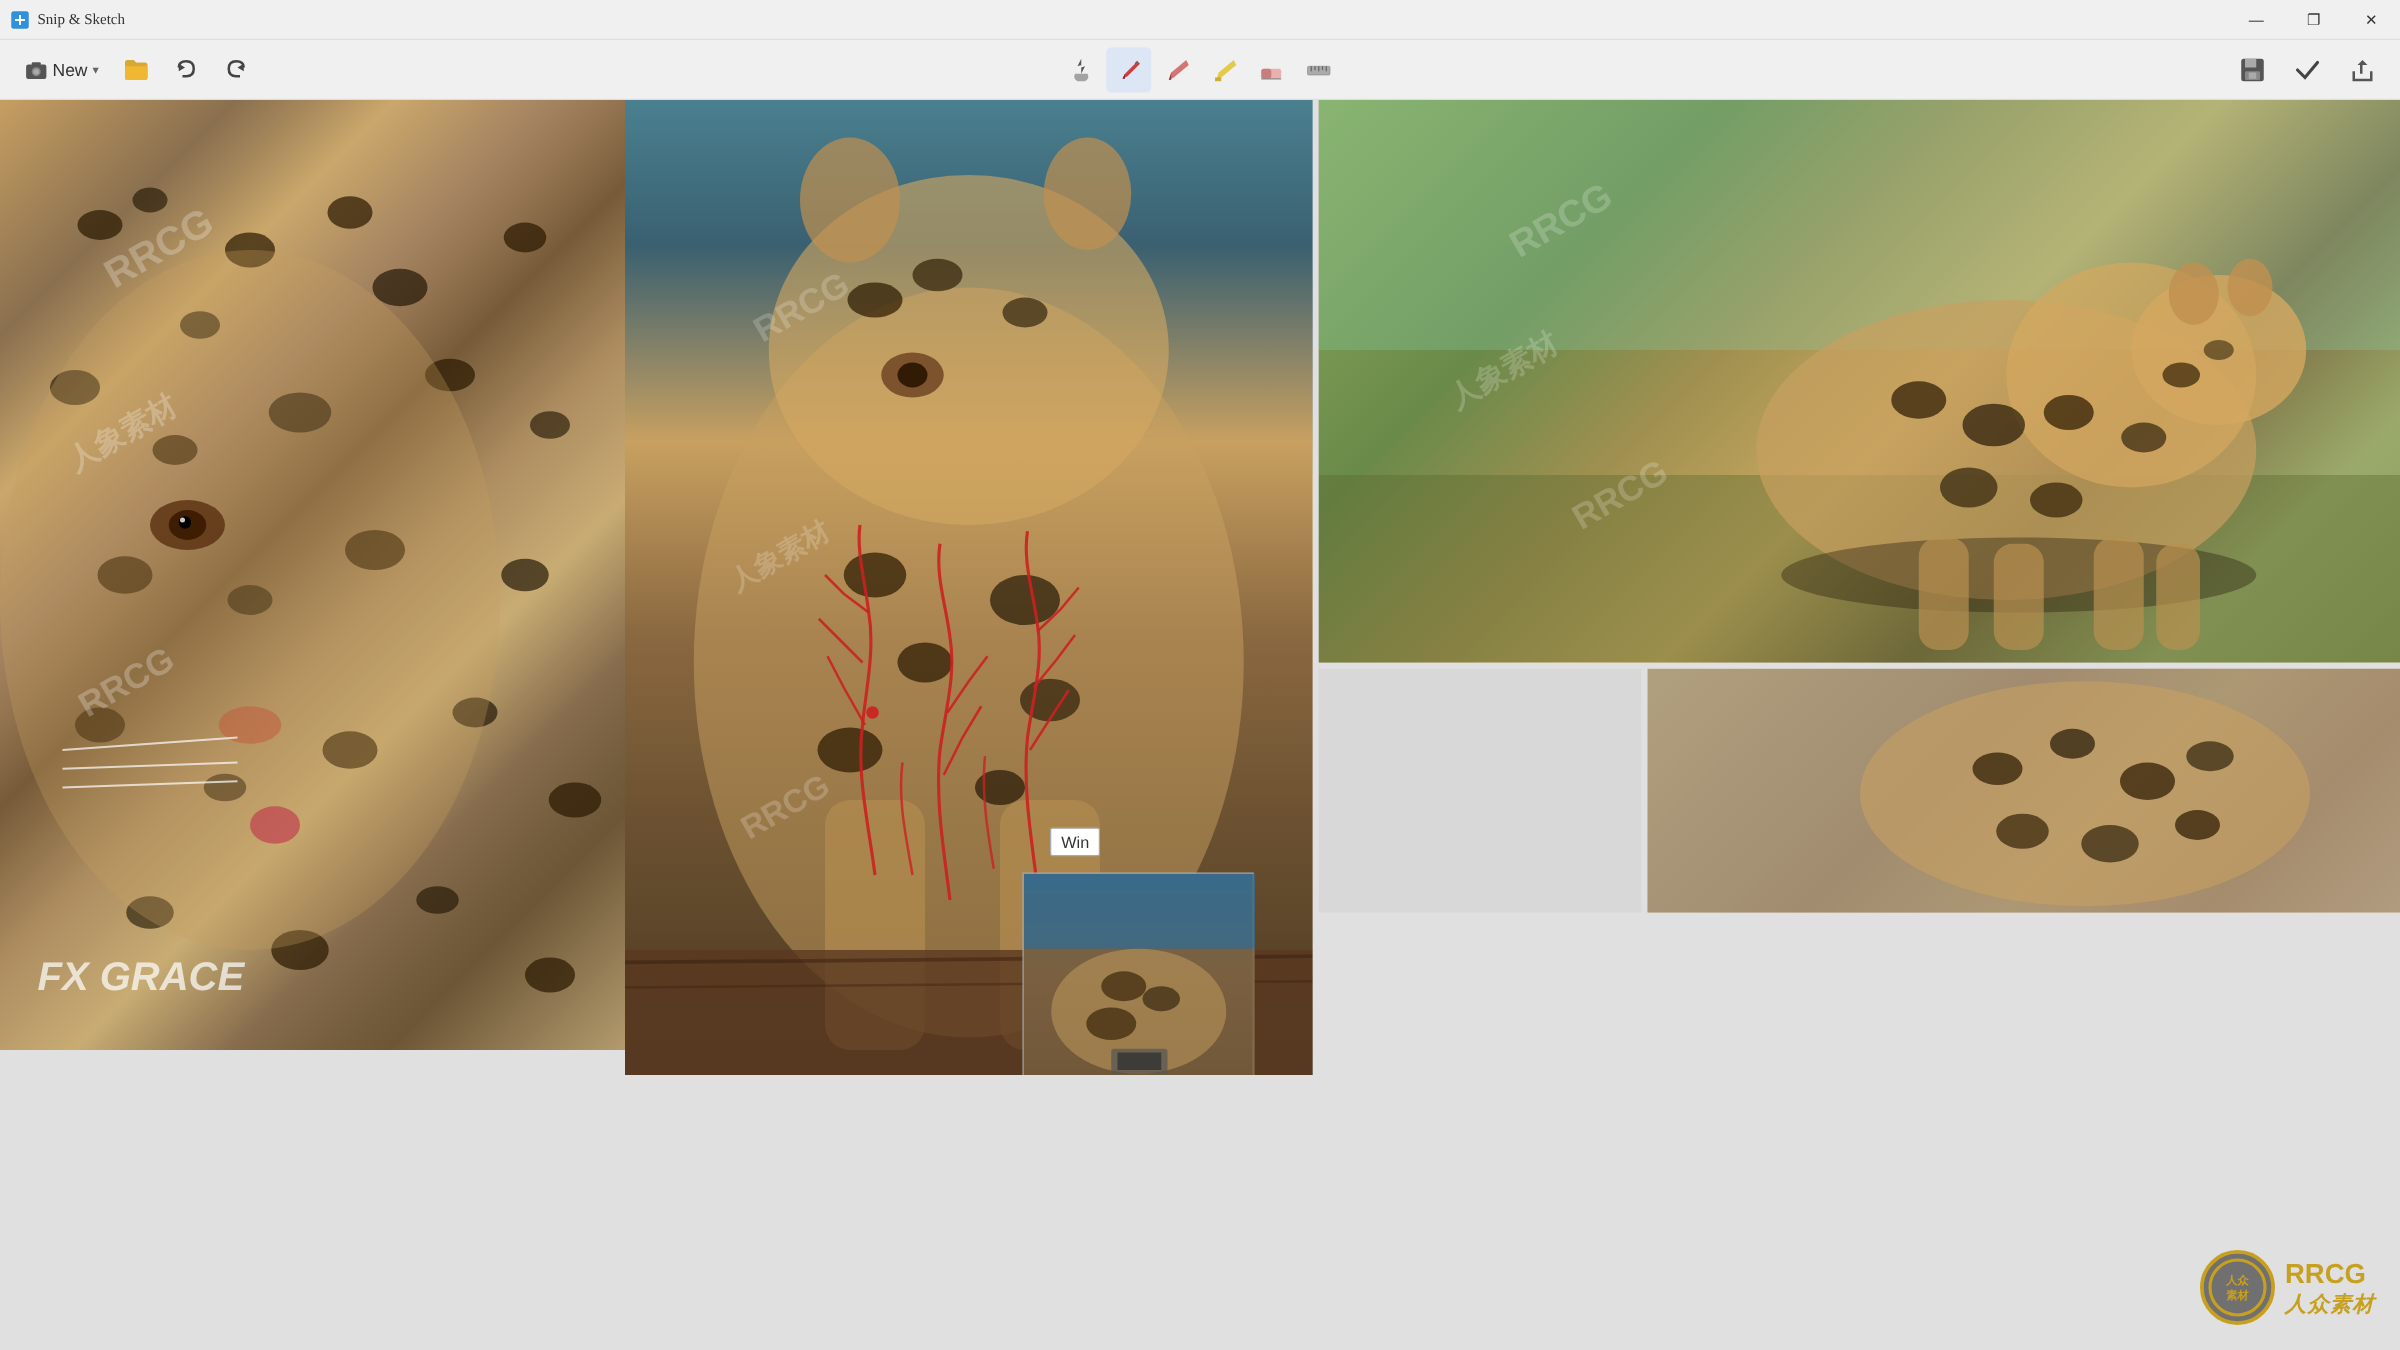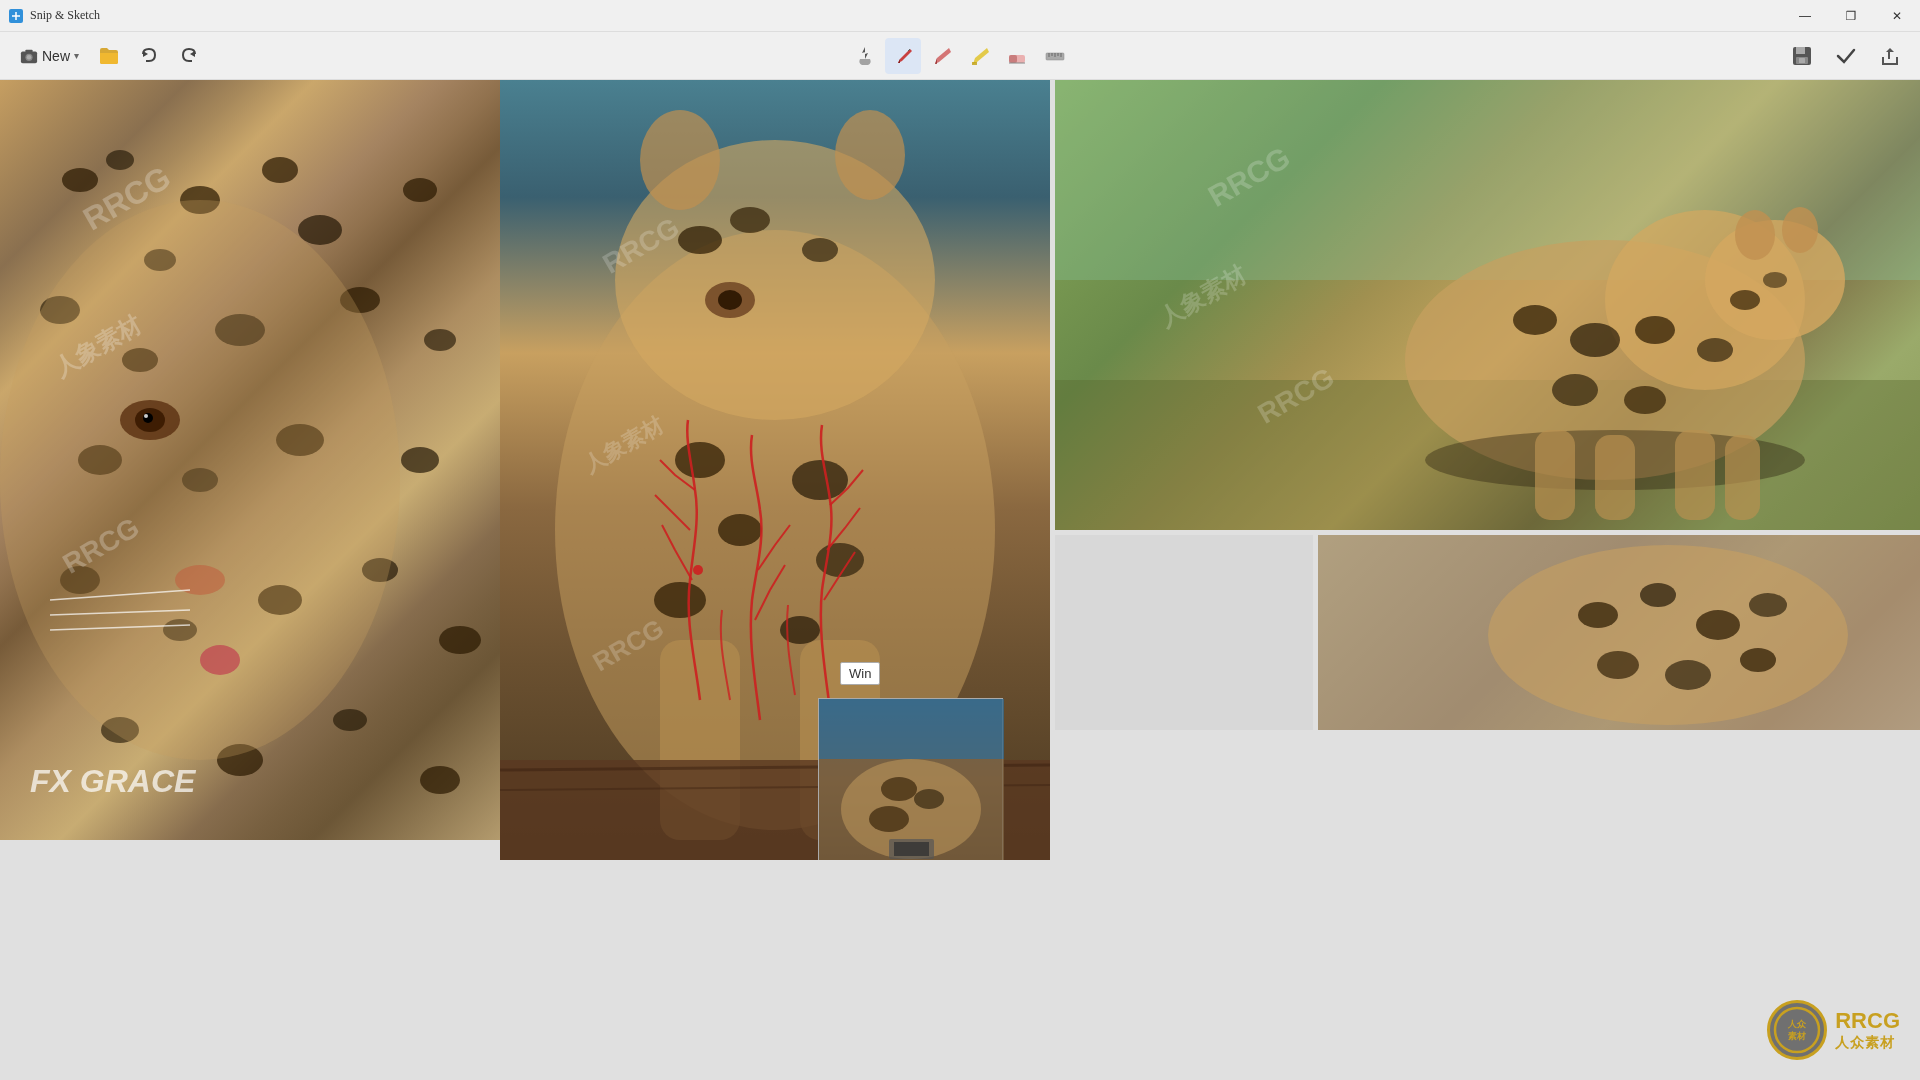--- a/index.html
+++ b/index.html
@@ -239,21 +239,21 @@
       font-weight: bold;
       color: #c8a020;
     }
     .rrcg-text {
       display: flex;
       flex-direction: column;
       color: #c8a020;
       font-weight: bold;
     }
     .rrcg-text .top { font-size: 22px; }
-    .rrcg-text .bottom { font-size: 14px; letter-spacing: 1px; }
+    .rrcg-text .bottom { font-size: 17px; letter-spacing: 1px; font-style: italic; }
 
     
     .img-left-bg {
       background: linear-gradient(135deg, #b8956a 0%, #7a6040 20%, #d4a870 40%, #8a7060 60%, #6a5030 80%, #9a8060 100%);
     }
     .img-center-bg {
       background: linear-gradient(180deg, #4a8090 0%, #3a6070 20%, #c8a060 40%, #8a6840 60%, #6a5030 80%, #4a3820 100%);
     }
     .img-right-top-bg {
       background: linear-gradient(135deg, #8a9a5a 0%, #6a7a4a 30%, #c0a860 50%, #7a6840 70%, #9aaa6a 100%);

